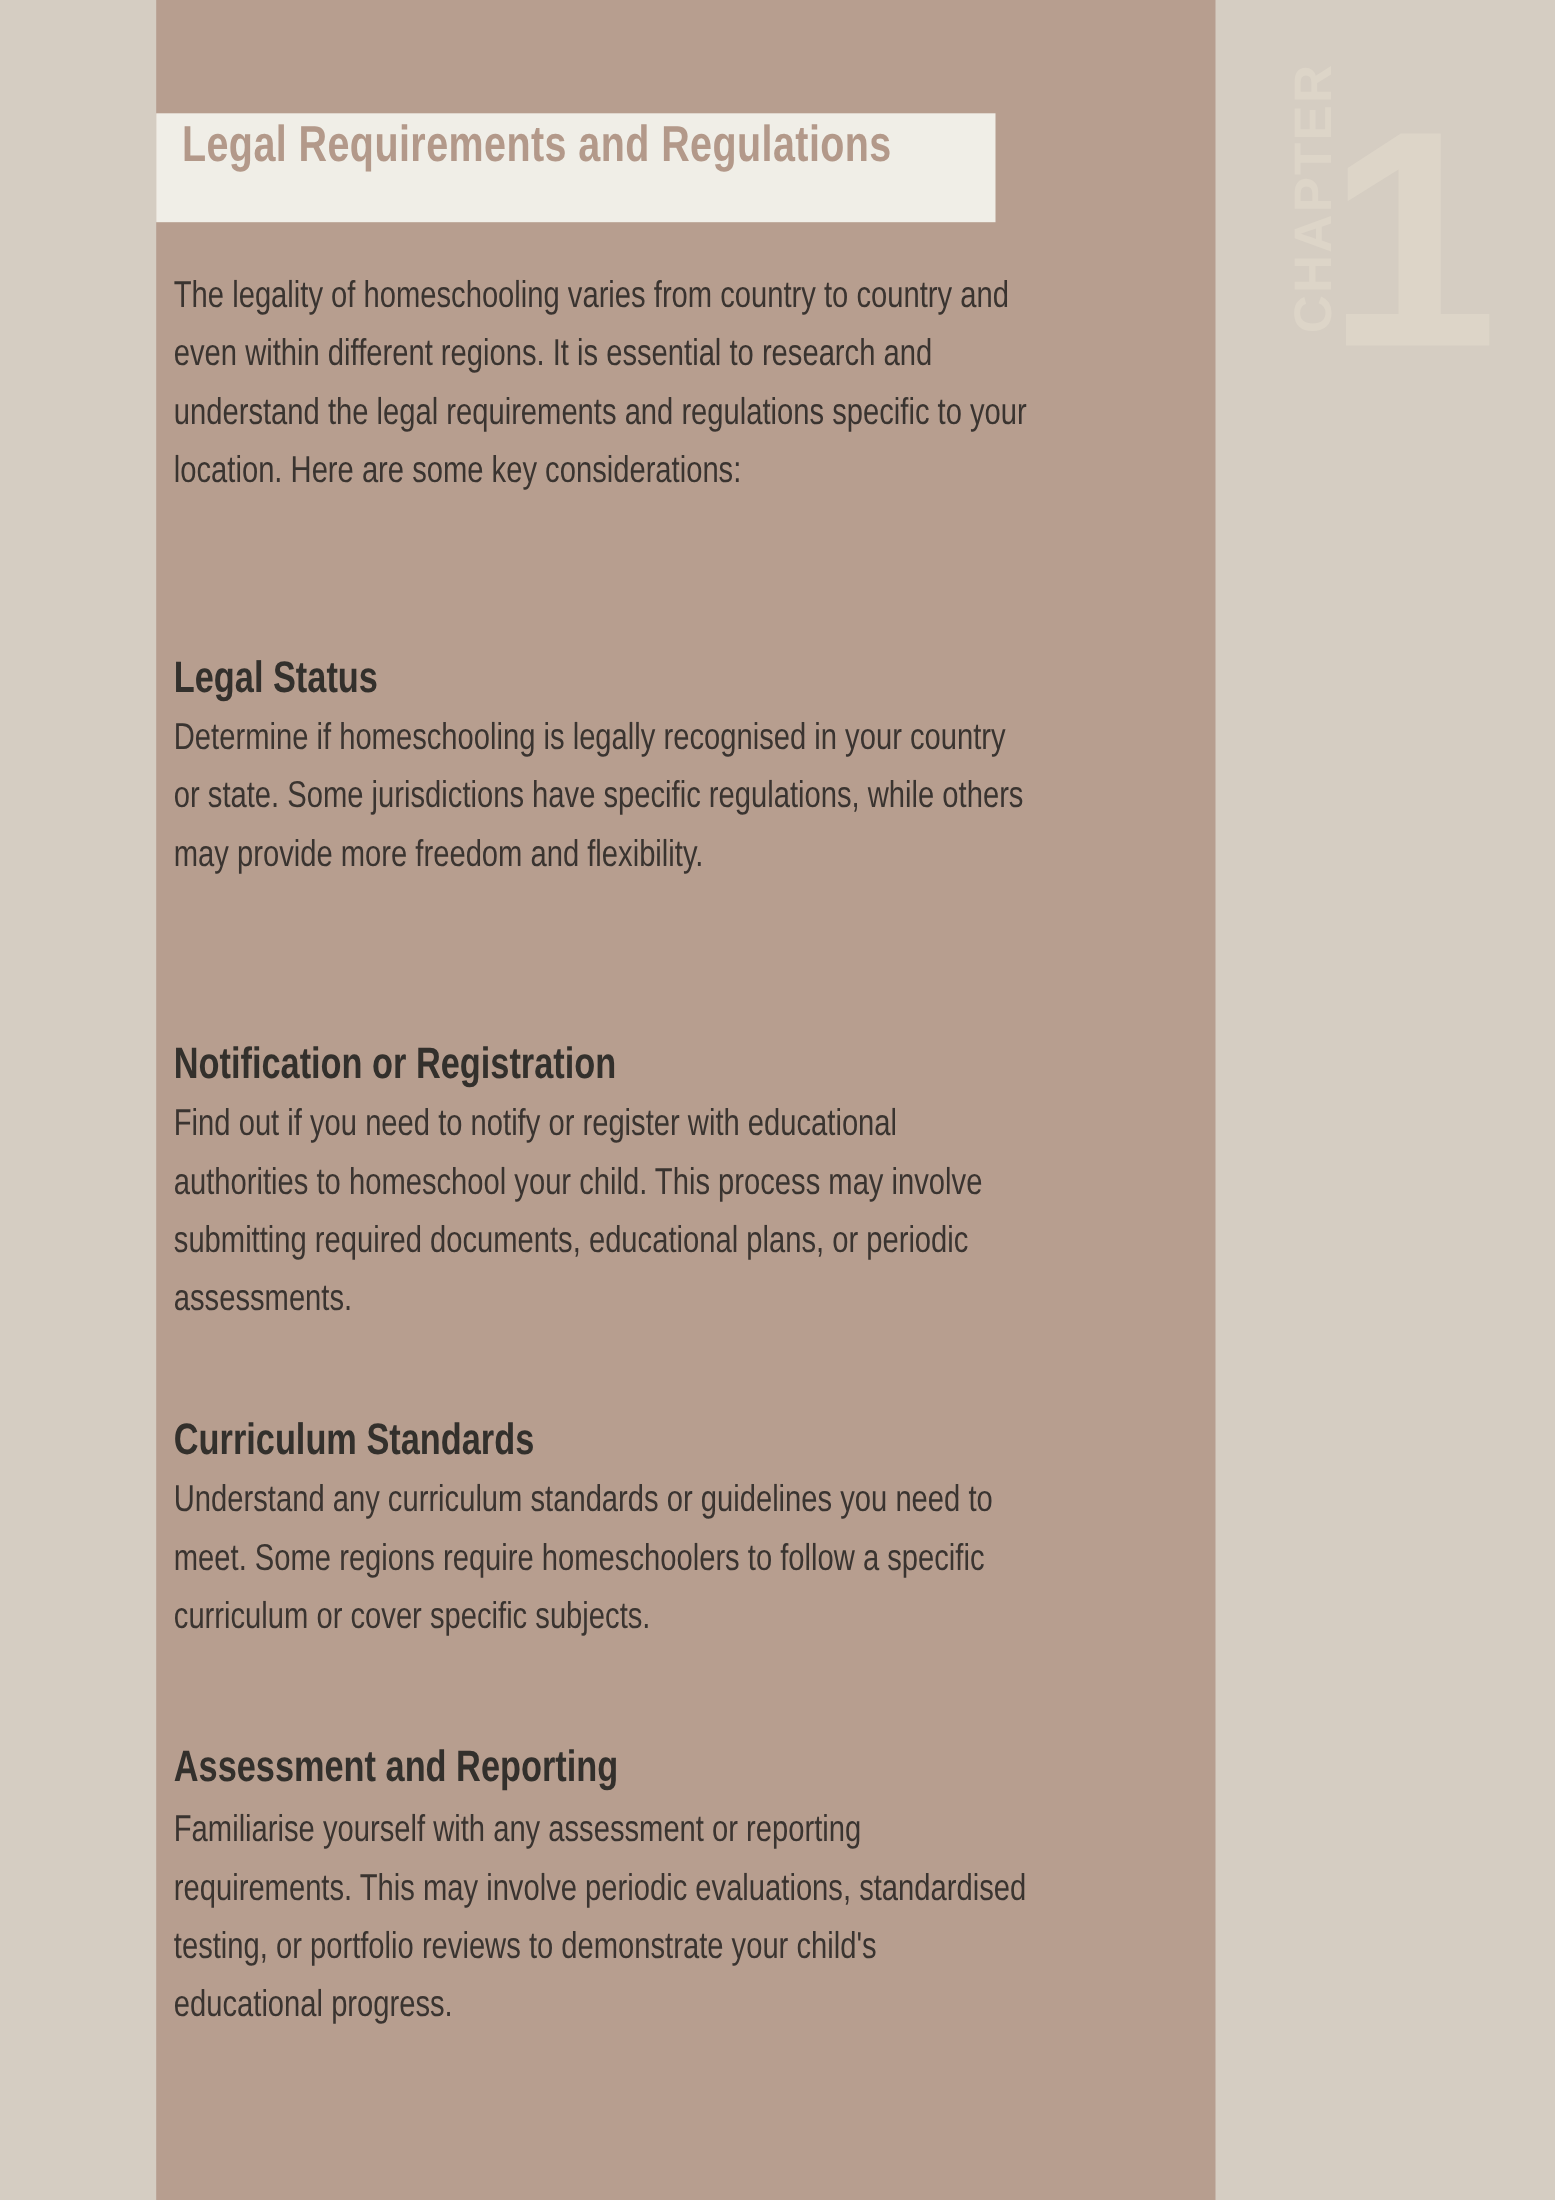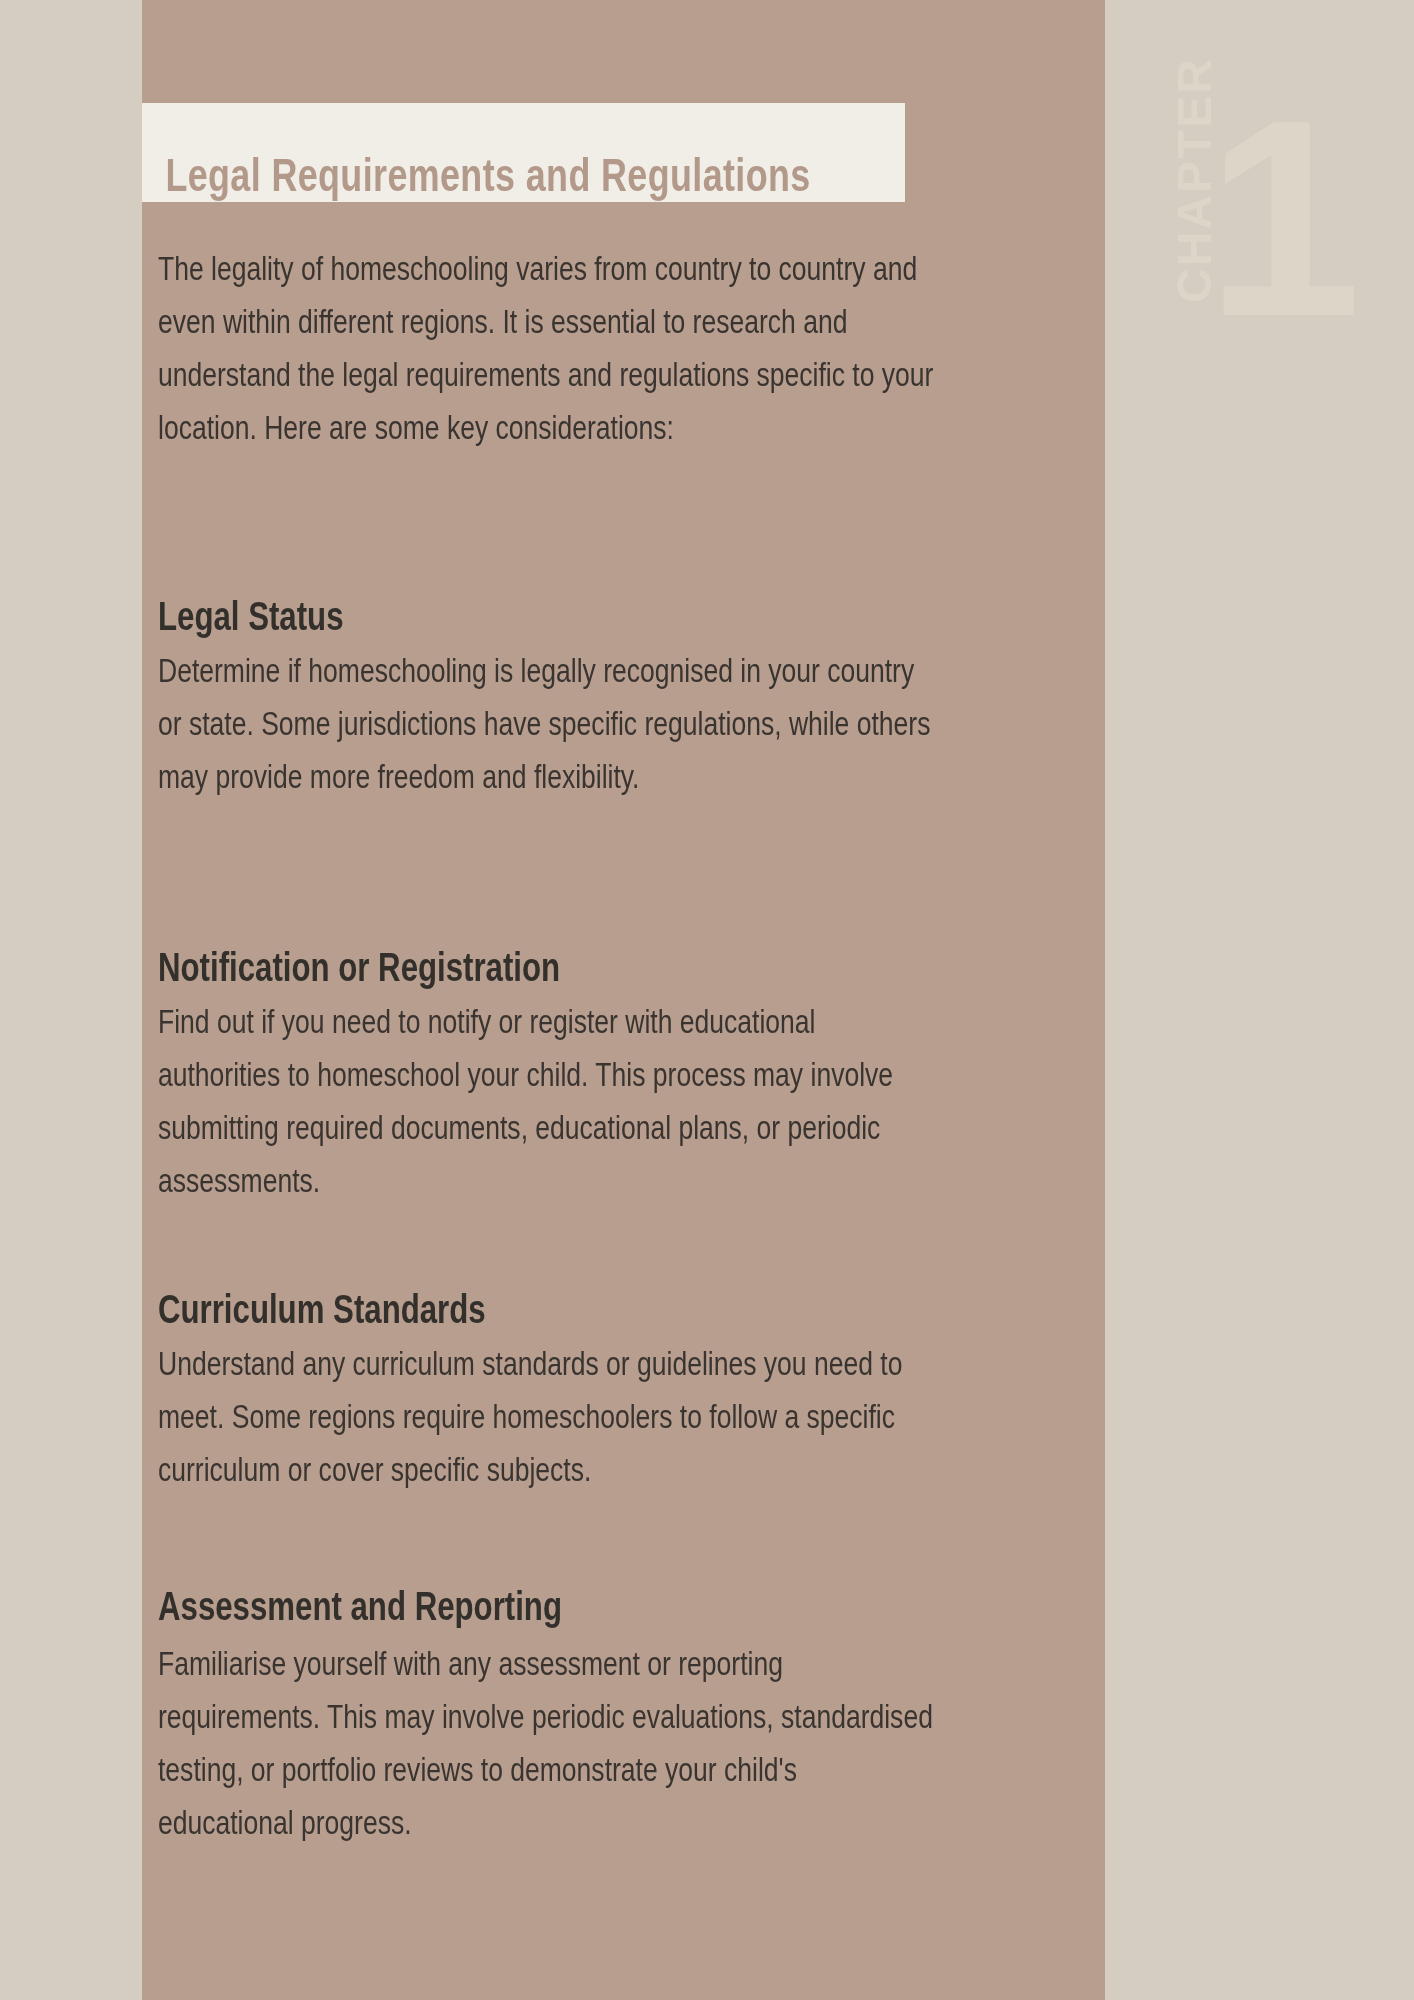--- a/index.html
+++ b/index.html
@@ -17,21 +17,21 @@
     position:absolute;
     left:142px;top:0;
     width:963px;height:2000px;
     background:#b79e8f;
   }
   .header-box{
     position:absolute;
     left:142px;top:103px;
     width:763px;height:99px;
     background:#f0eee7;
-    display:flex;align-items:flex-end;
+    display:flex;align-items:flex-start;
   }
   .header-title{
     padding-left:30px;
     font-size:46px;font-weight:bold;
     color:#b3998a;
     white-space:nowrap;
     transform:scaleX(0.78);
     transform-origin:0 50%;
     letter-spacing:0.5px;
   }

